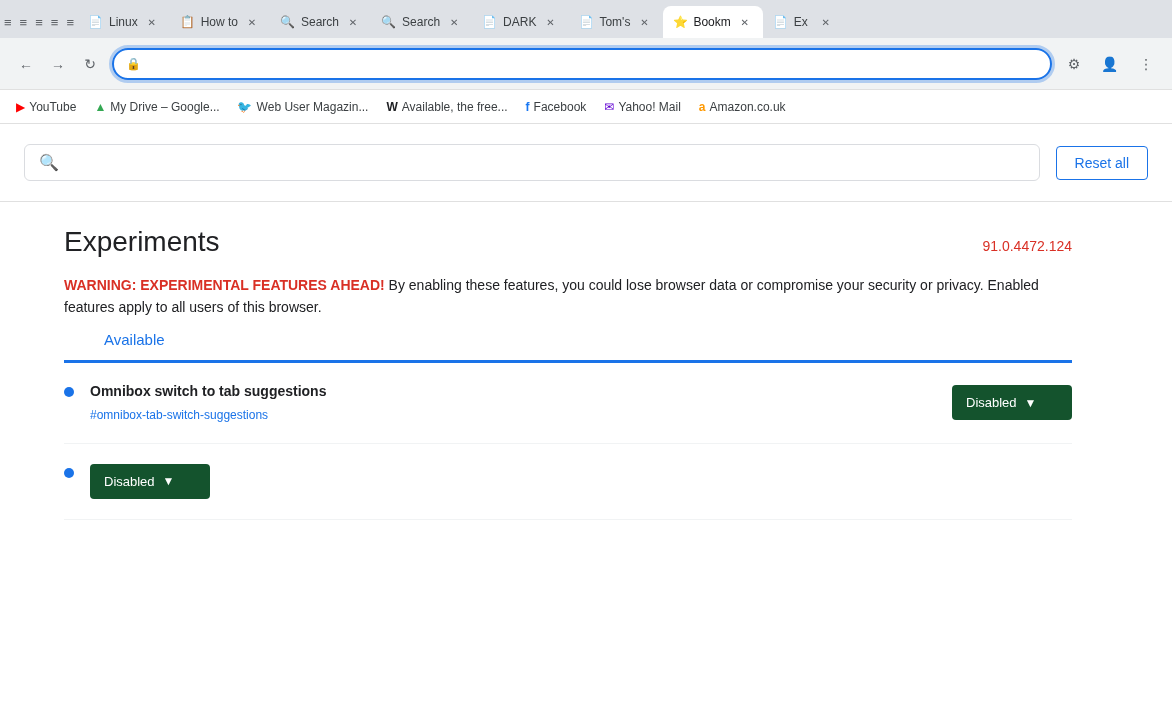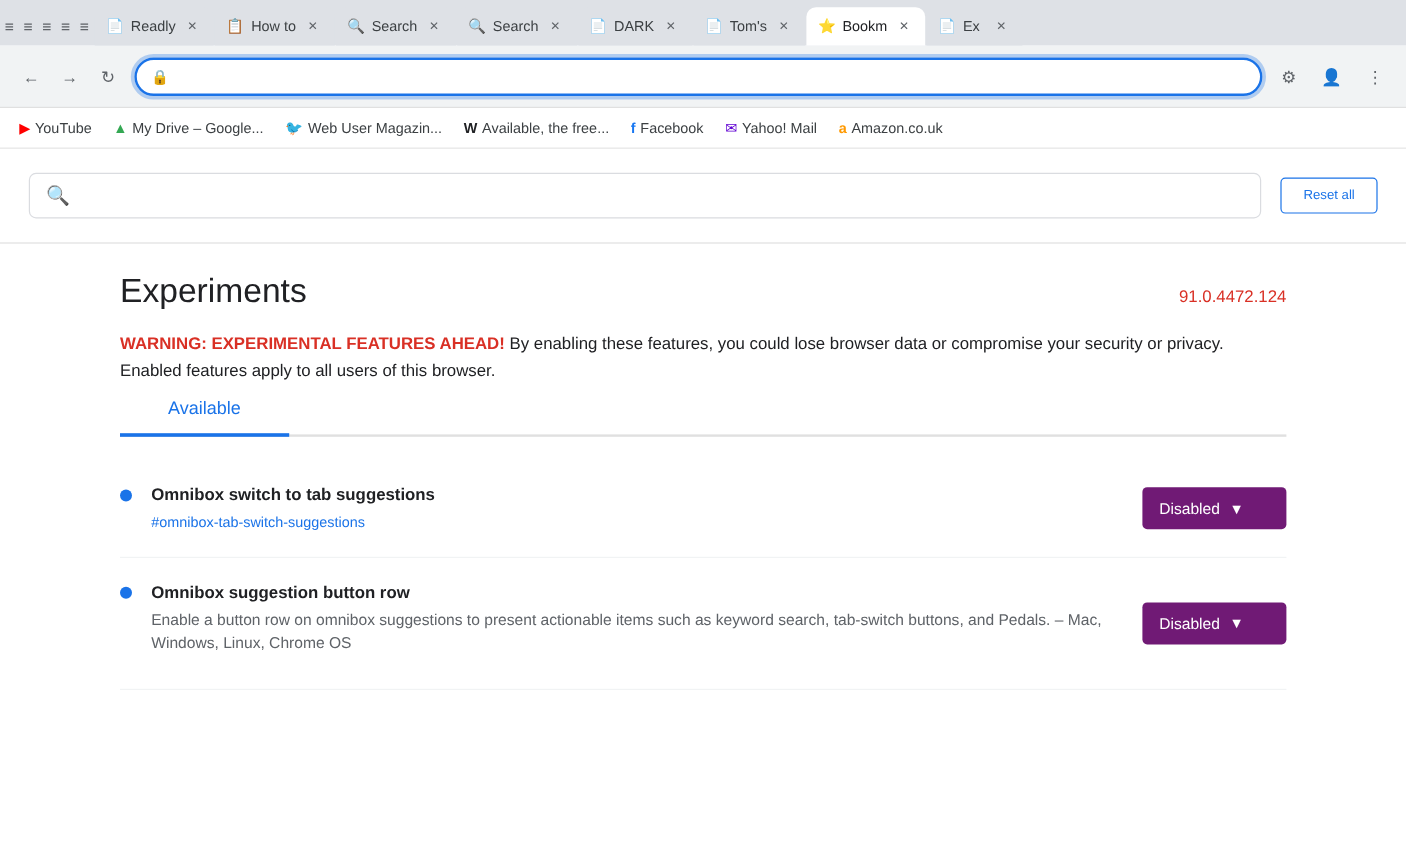--- a/index.html
+++ b/index.html
@@ -162,28 +162,28 @@
       flex: 1;
       font-size: 14px;
       color: #202124;
     }
     .reset-btn {
       padding: 8px 18px;
       border: 1px solid #1a73e8;
       border-radius: 4px;
       background: #fff;
       color: #1a73e8;
-      font-size: 11px;
+      font-size: 14px;
       cursor: pointer;
       white-space: nowrap;
     }
 
     
     .experiments-section {
-      padding: 24px 100px 0 100px;
+      padding: 24px 100px 0 64px;
     }
     .experiments-header {
       display: flex;
       justify-content: space-between;
       align-items: baseline;
       margin-bottom: 16px;
     }
     .experiments-title {
       font-size: 28px;
       font-weight: 400;
@@ -210,21 +210,21 @@
       font-size: 14px;
       line-height: 1.6;
       margin-bottom: 24px;
       color: #202124;
     }
 
     
     .tabs-row {
       display: flex;
       border-bottom: 2px solid #e0e0e0;
-      margin-bottom: 20px;
+      flex-direction: column;
     }
     .tab-item {
       padding: 12px 40px;
       font-size: 15px;
       color: #5f6368;
       cursor: pointer;
       border-bottom: 3px solid transparent;
       margin-bottom: -2px;
     }
     .tab-item.active {
@@ -263,21 +263,21 @@
       margin-bottom: 8px;
     }
     .flag-link {
       font-size: 12px;
       color: #1a73e8;
       text-decoration: none;
     }
     .flag-dropdown {
       display: flex;
       align-items: center;
-      background: #701a75;
+      background: #14532d;
       color: #fff;
       border: none;
       border-radius: 4px;
       padding: 10px 14px;
       font-size: 13px;
       cursor: pointer;
       gap: 8px;
       white-space: nowrap;
       align-self: center;
       min-width: 120px;
@@ -301,21 +301,21 @@
   <div style="display:flex;align-items:center;gap:2px;padding-right:4px;">
     <span style="font-size:13px;color:#5f6368;">≡</span>
     <span style="font-size:13px;color:#5f6368;margin-left:6px;">≡</span>
     <span style="font-size:13px;color:#5f6368;margin-left:6px;">≡</span>
     <span style="font-size:13px;color:#5f6368;margin-left:6px;">≡</span>
     <span style="font-size:13px;color:#5f6368;margin-left:6px;">≡</span>
   </div>
 
   <div class="tab">
     <span class="tab-icon tab-icon-readly">📄</span>
-    <span>Readly</span>
+    <span>Linux</span>
     <span class="tab-close">✕</span>
   </div>
 
   <div class="tab">
     <span class="tab-icon tab-icon-how">📋</span>
     <span>How to</span>
     <span class="tab-close">✕</span>
   </div>
 
   <div class="tab">
@@ -433,24 +433,20 @@
           <a href="#" class="flag-link">#omnibox-tab-switch-suggestions</a>
         </div>
         <button class="flag-dropdown">
           <span>Disabled</span>
           <span class="dropdown-arrow">▼</span>
         </button>
       </div>
 
       <div class="flag-item">
         <div class="flag-bullet"></div>
-        <div class="flag-content">
-          <div class="flag-title">Omnibox suggestion button row</div>
-          <div class="flag-desc">Enable a button row on omnibox suggestions to present actionable items such as keyword search, tab-switch buttons, and Pedals. – Mac, Windows, Linux, Chrome OS</div>
-        </div>
         <button class="flag-dropdown">
           <span>Disabled</span>
           <span class="dropdown-arrow">▼</span>
         </button>
       </div>
 
     </div>
   </div>
 </div>
 

